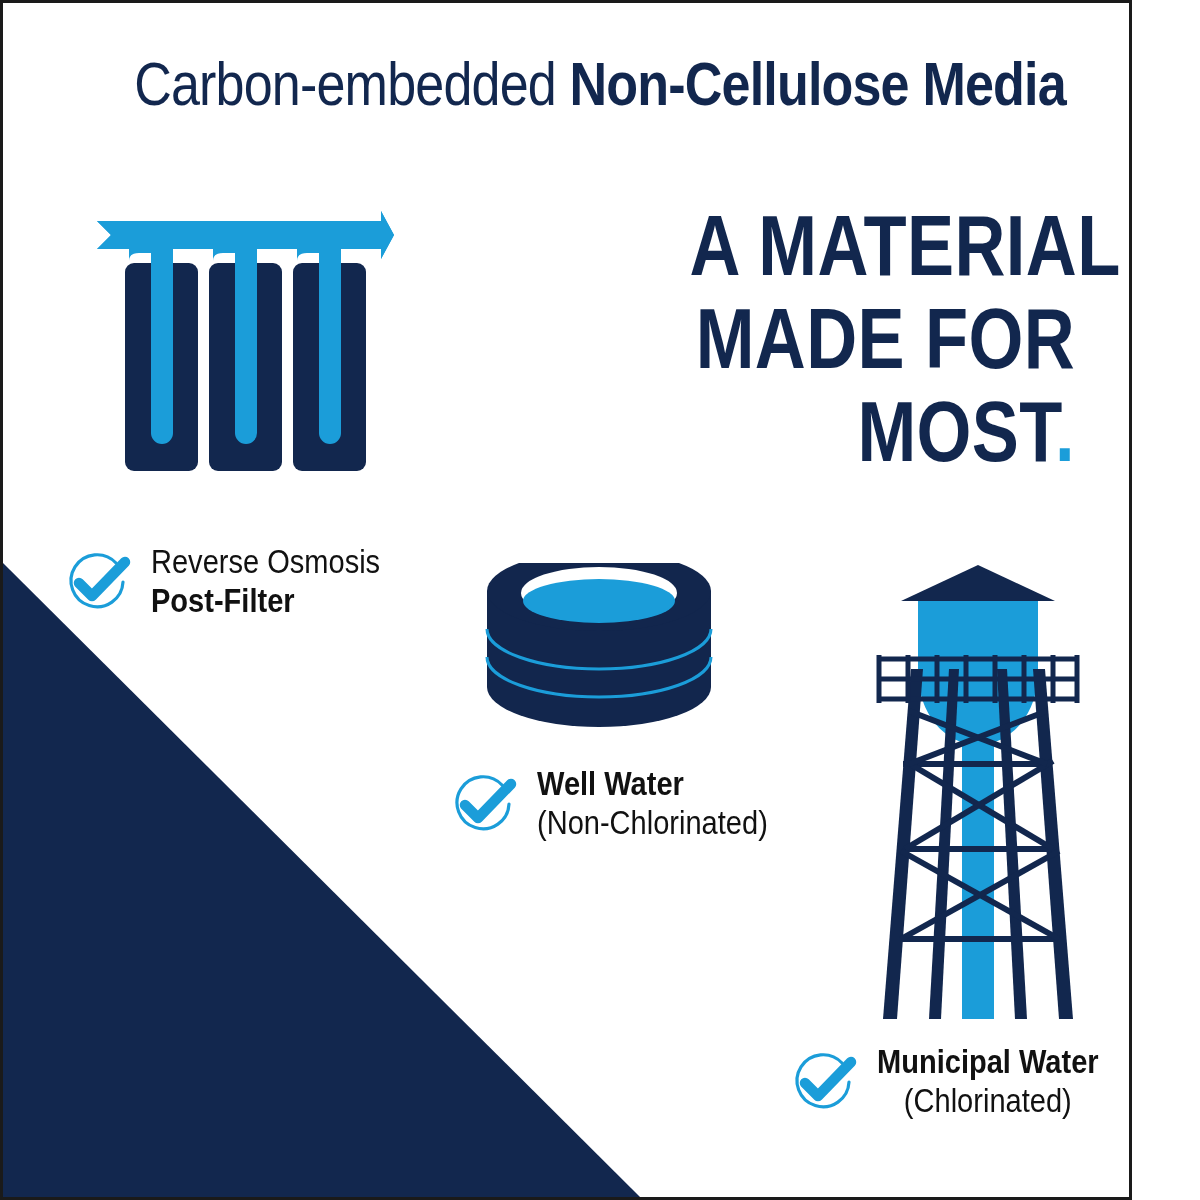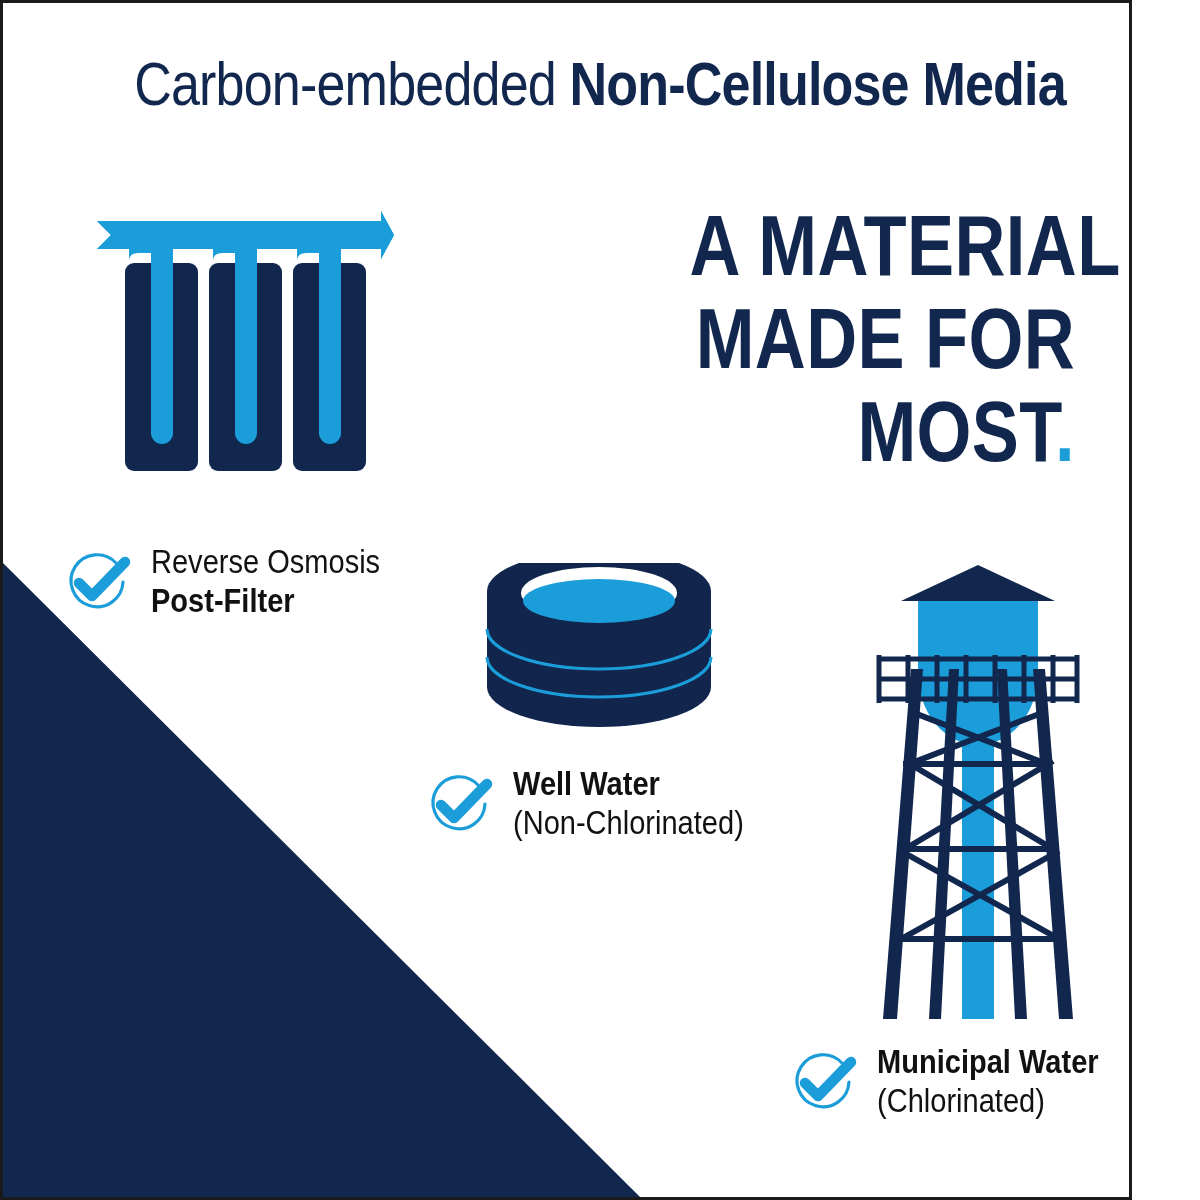--- a/index.html
+++ b/index.html
@@ -152,21 +152,21 @@
 
     <path d="M38,30 a78,26 0 0 0 156,0 a78,26 0 0 1 -156,0 z" fill="#1b9dd9"></path>
     <path d="M39,34 a78,26 0 0 0 154,0 a78,26 0 0 1 -154,0 z" fill="#1b9dd9"></path>
     <ellipse cx="116" cy="38" rx="76" ry="22" fill="#1b9dd9"></ellipse>
     <path d="M40,28 a77,24 0 0 1 152,0 a78,26 0 0 0 -152,0 z" fill="#ffffff"></path>
 
     <path d="M4,66 a112,40 0 0 0 224,0" fill="none" stroke="#1b9dd9" stroke-width="3"></path>
     <path d="M4,94 a112,40 0 0 0 224,0" fill="none" stroke="#1b9dd9" stroke-width="3"></path>
   </svg>
 
-  <div class="label-block" style="left:420px; top:762px;">
+  <div class="label-block" style="left:444px; top:762px;">
     <svg class="check-icon" width="74" height="74" viewBox="0 0 74 74" aria-hidden="true">
       <path d="M55,18 A26,26 0 1 0 62,37" fill="none" stroke="#1b9dd9" stroke-width="3.2" stroke-linecap="round"></path>
       <path d="M18,38 L31,51 L64,17" fill="none" stroke="#1b9dd9" stroke-width="10.5" stroke-linecap="round" stroke-linejoin="round"></path>
     </svg>
     <span class="label-text">
       <span class="label-main">Well Water</span>
       <span class="label-sub">(Non-Chlorinated)</span>
     </span>
   </div>
 
@@ -204,21 +204,21 @@
       <line x1="45" y1="96" x2="45" y2="144"></line>
       <line x1="74" y1="96" x2="74" y2="144"></line>
       <line x1="103" y1="96" x2="103" y2="144"></line>
       <line x1="132" y1="96" x2="132" y2="144"></line>
       <line x1="161" y1="96" x2="161" y2="144"></line>
       <line x1="190" y1="96" x2="190" y2="144"></line>
       <line x1="214" y1="96" x2="214" y2="144"></line>
     </g>
   </svg>
 
-  <div class="label-block" style="left:784px; top:1040px;">
+  <div class="label-block" style="left:784px; top:1040px;text-align:center;">
     <svg class="check-icon" width="74" height="74" viewBox="0 0 74 74" aria-hidden="true">
       <path d="M55,18 A26,26 0 1 0 62,37" fill="none" stroke="#1b9dd9" stroke-width="3.2" stroke-linecap="round"></path>
       <path d="M18,38 L31,51 L64,17" fill="none" stroke="#1b9dd9" stroke-width="10.5" stroke-linecap="round" stroke-linejoin="round"></path>
     </svg>
     <span class="label-text">
       <span class="label-main">Municipal Water</span>
       <span class="label-sub">(Chlorinated)</span>
     </span>
   </div>
 

